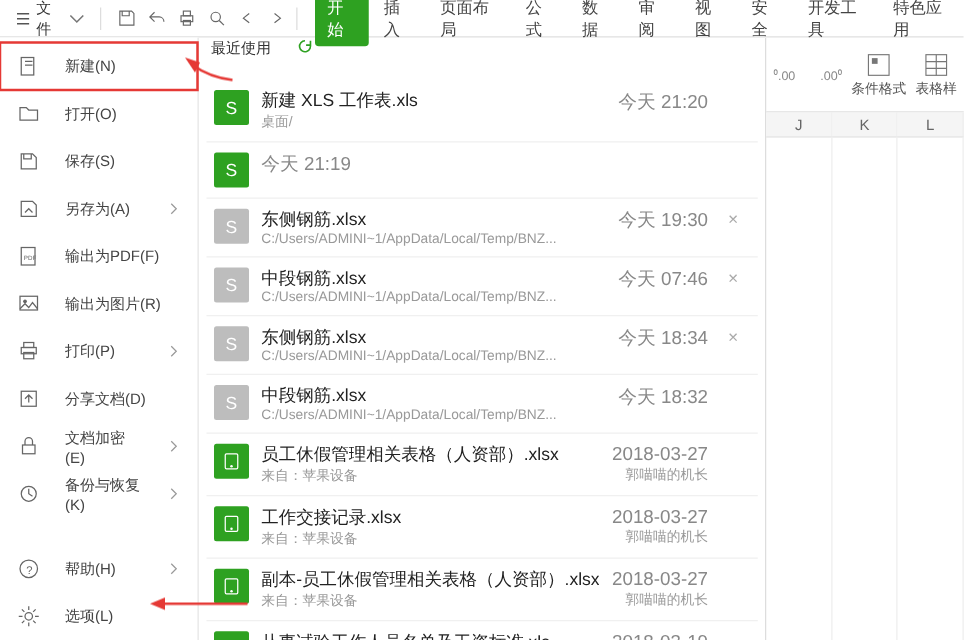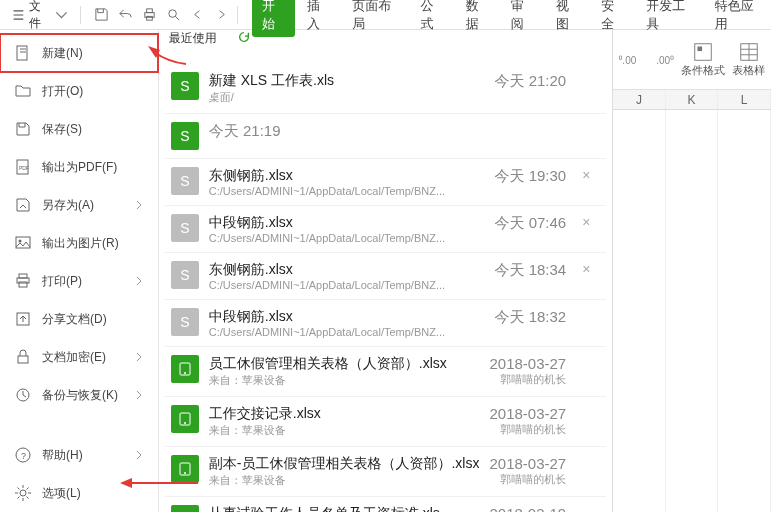--- a/index.html
+++ b/index.html
@@ -15,21 +15,21 @@
 .sep { width: 1px; height: 18px; background: #ddd; margin: 0 4px; }
 .tabs { display: flex; align-items: center; gap: 2px; margin-left: 10px; }
 .tab { padding: 4px 10px; cursor: pointer; font-size: 13px; color: #444; }
 .tab.active { background: #2ea121; color: #fff; border-radius: 3px; }
 
 
 .main { position: absolute; top: 30px; left: 0; right: 0; bottom: 0; display: flex; }
 
 
 .sidebar { width: 175px; border-right: 1px solid #e5e5e5; background: #fff; display: flex; flex-direction: column; padding-top: 4px; }
-.sidebar-item { display: flex; align-items: center; height: 38px; padding: 0 14px; gap: 10px; cursor: pointer; color: #444; }
+.sidebar-item { display: flex; align-items: center; height: 38px; padding: 0 14px; gap: 20px; cursor: pointer; color: #444; }
 .sidebar-item svg { width: 18px; height: 18px; fill: #666; flex-shrink: 0; }
 .sidebar-item .chev { margin-left: auto; fill: #999; width: 10px; height: 10px; }
 .sidebar-item.highlight { outline: 2px solid #e53935; outline-offset: -1px; }
 .sidebar-spacer { flex: 1; }
 
 
 .panel { flex: 1; display: flex; flex-direction: column; }
 .panel-header { height: 34px; display: flex; align-items: flex-start; padding: 0 10px; gap: 20px; border-bottom: 1px solid transparent; }
 .panel-header .refresh svg { width: 14px; height: 14px; fill: #2ea121; }
 .filelist { flex: 1; overflow-y: auto; padding: 0 6px 10px 6px; }
@@ -145,34 +145,34 @@
           <span>打开(O)</span>
         </div>
         <div class="sidebar-item">
           <svg viewBox="0 0 18 18">
             <path d="M3 3h9l3 3v9H3z M5 3v4h6V3" fill="none" stroke="#666"></path>
           </svg>
           <span>保存(S)</span>
         </div>
         <div class="sidebar-item">
           <svg viewBox="0 0 18 18">
-            <rect x="3" y="2" width="11" height="14" fill="none" stroke="#666"></rect>
-            <text x="5" y="12" font-size="5" fill="#666">PDF</text>
-          </svg>
-          <span>输出为PDF(F)</span>
-        </div>
-        <div class="sidebar-item">
-          <svg viewBox="0 0 18 18">
             <path d="M3 3h9l3 3v9H3z" fill="none" stroke="#666"></path>
             <path d="M6 12l3-3 3 3" fill="none" stroke="#666"></path>
           </svg>
           <span>另存为(A)</span>
           <svg class="chev" viewBox="0 0 10 10">
             <path d="M3 1l4 4-4 4" fill="none" stroke="#999"></path>
           </svg>
+        </div>
+        <div class="sidebar-item">
+          <svg viewBox="0 0 18 18">
+            <rect x="3" y="2" width="11" height="14" fill="none" stroke="#666"></rect>
+            <text x="5" y="12" font-size="5" fill="#666">PDF</text>
+          </svg>
+          <span>输出为PDF(F)</span>
         </div>
         <div class="sidebar-item">
           <svg viewBox="0 0 18 18">
             <rect x="2" y="3" width="14" height="11" fill="none" stroke="#666"></rect>
             <circle cx="6" cy="7" r="1.5" fill="#666"></circle>
             <path d="M2 13l4-4 3 3 3-4 4 5" fill="none" stroke="#666"></path>
           </svg>
           <span>输出为图片(R)</span>
         </div>
         <div class="sidebar-item">

